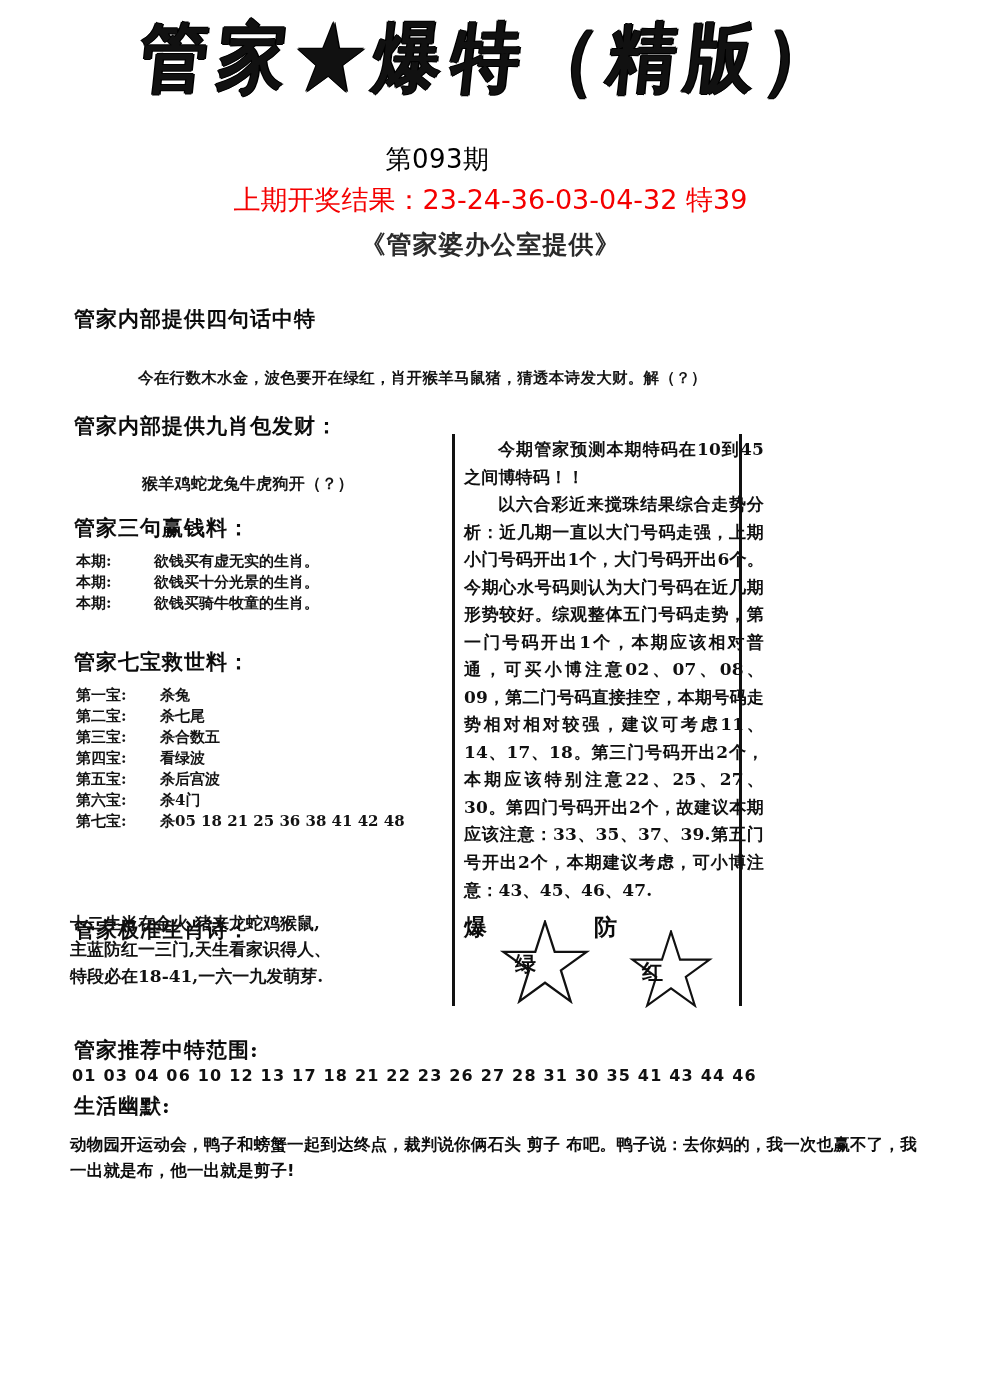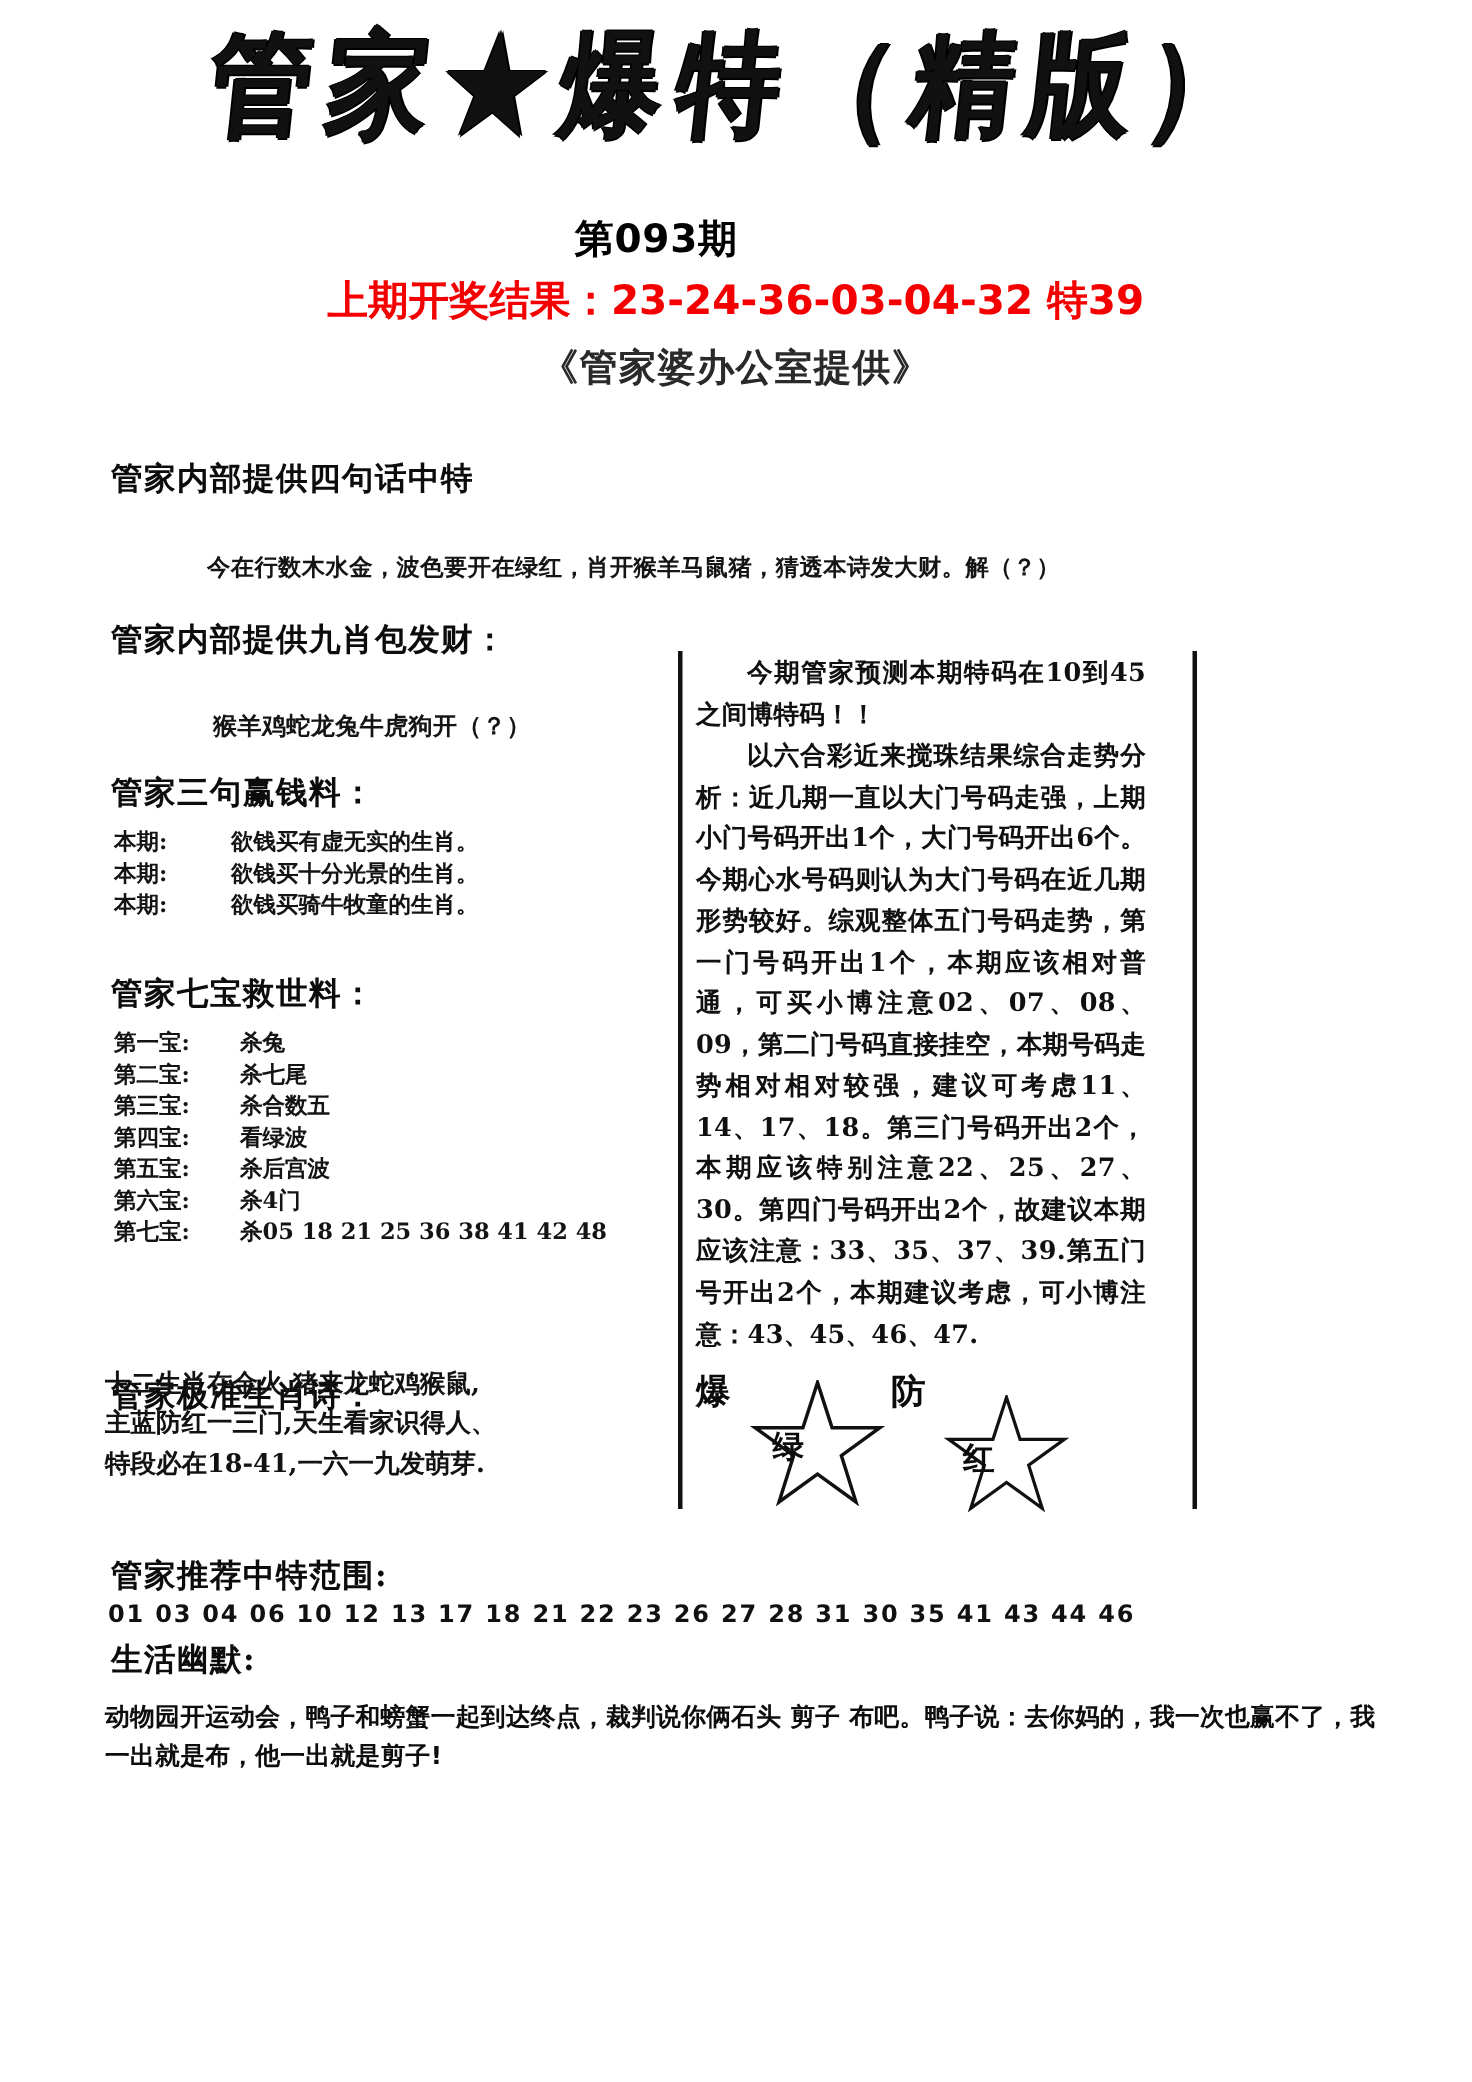--- a/index.html
+++ b/index.html
@@ -37,32 +37,32 @@
   }
 
   .issue-line {
     position: absolute;
     left: 0;
     top: 142px;
     width: 875px;
     text-align: center;
     font-family: "DejaVu Sans", "Liberation Sans", sans-serif;
     font-size: 26px;
-    font-weight: 700;
+    font-weight: 400;
     letter-spacing: 0.5px;
   }
   .result-line {
     position: absolute;
     left: 0;
     top: 182px;
     width: 981px;
     text-align: center;
     font-family: "DejaVu Sans", "Liberation Sans", sans-serif;
     font-size: 27px;
-    font-weight: 700;
+    font-weight: 400;
     color: #f40000;
     letter-spacing: 0px;
   }
   .provider-line {
     position: absolute;
     left: 0;
     top: 228px;
     width: 981px;
     text-align: center;
     font-family: "DejaVu Serif", "Liberation Serif", serif;
@@ -150,21 +150,21 @@
     line-height: 1.55;
     color: #0d0d0d;
     letter-spacing: 0.2px;
   }
 
   
   #analysis-box {
     position: absolute;
     left: 452px;
     top: 434px;
-    width: 346px;
+    width: 290px;
     height: 572px;
     border-left: 3px solid #111111;
     border-right: 3px solid #111111;
     box-sizing: border-box;
   }
   #analysis-text {
     position: absolute;
     left: 9px;
     top: 2px;
     width: 300px;

